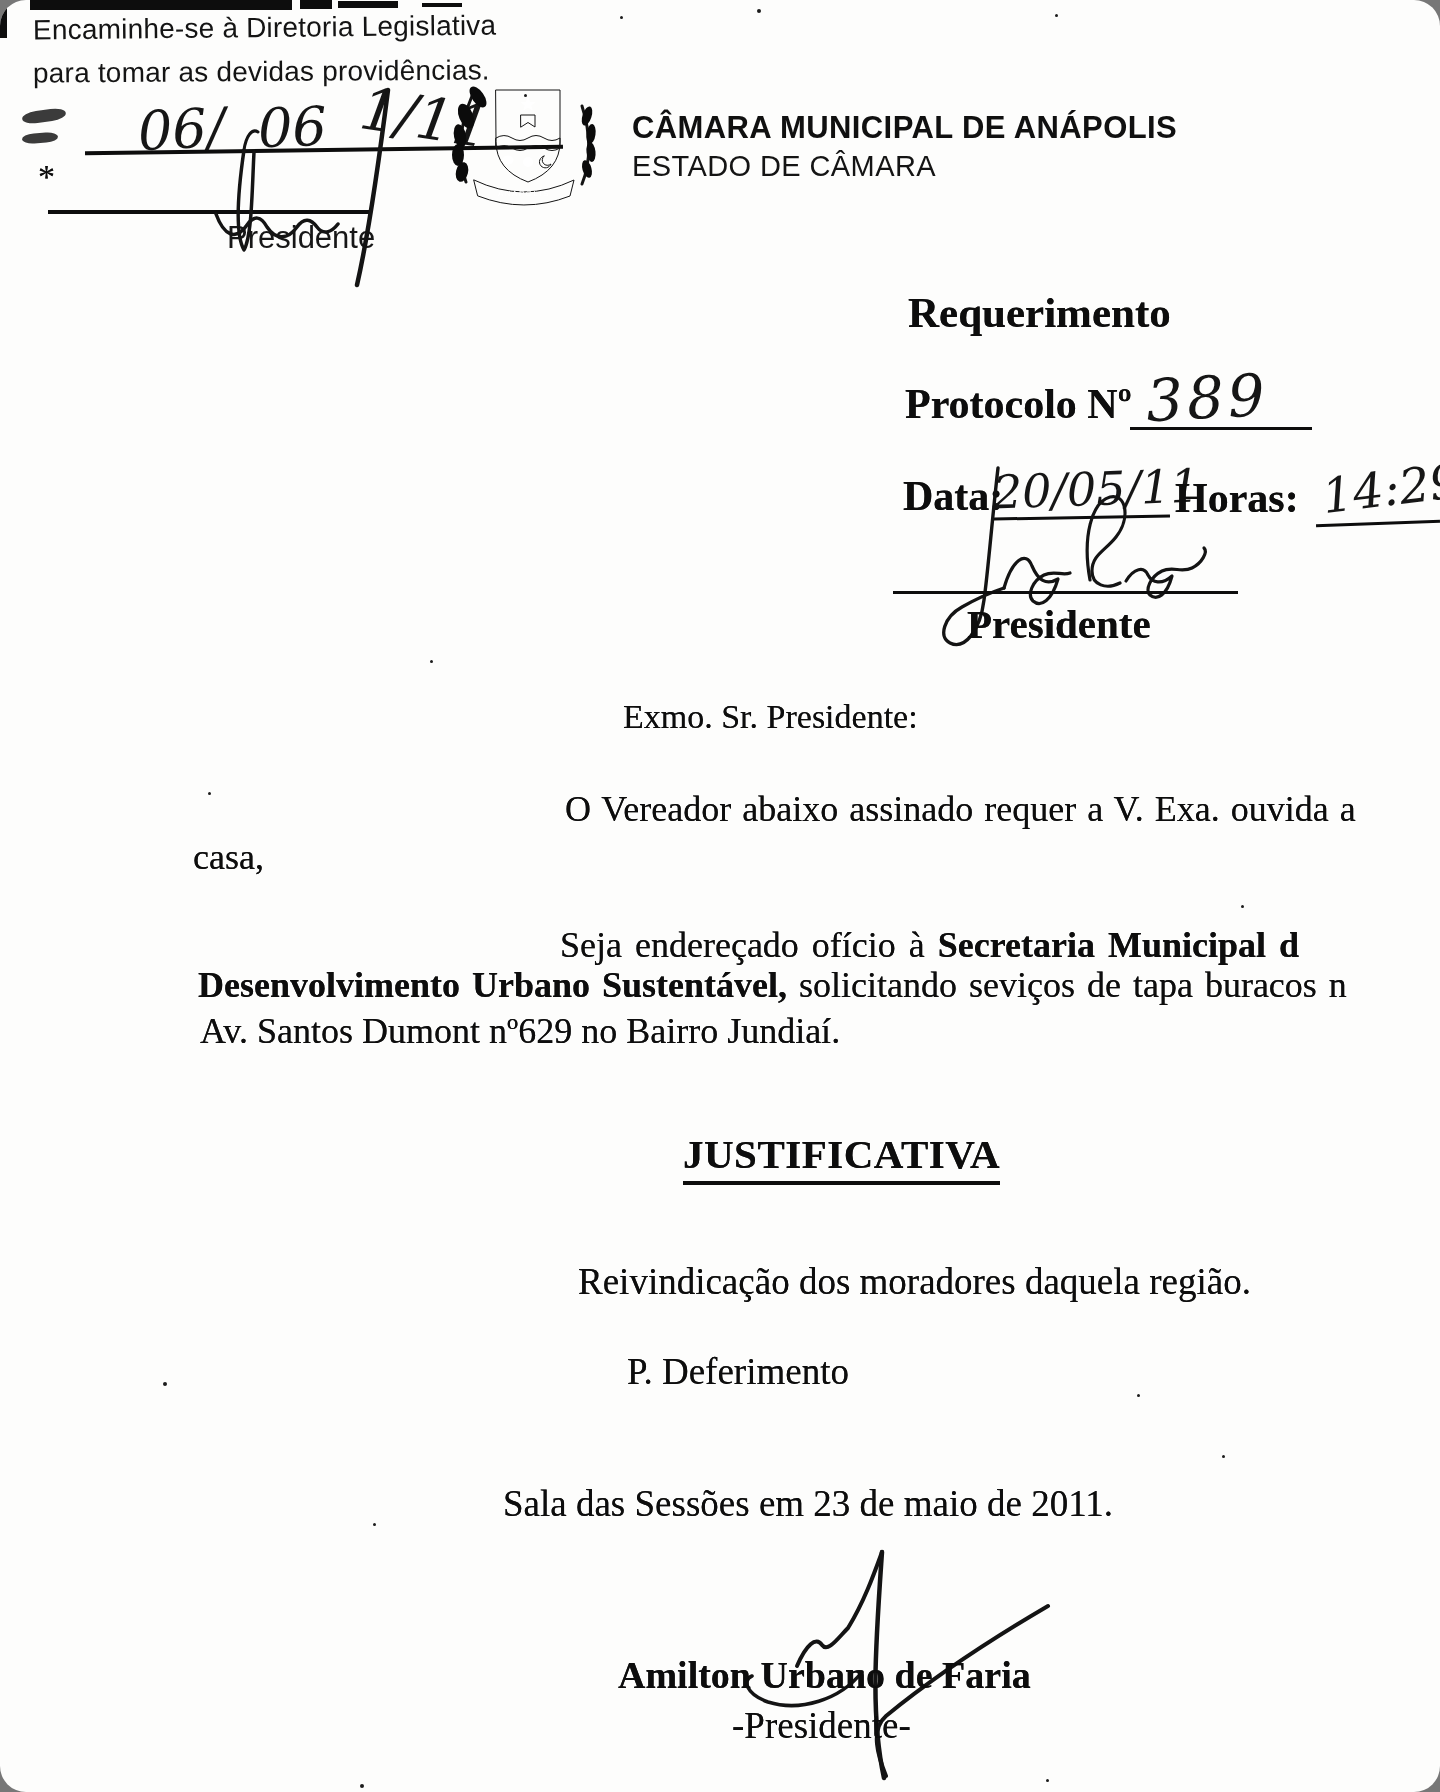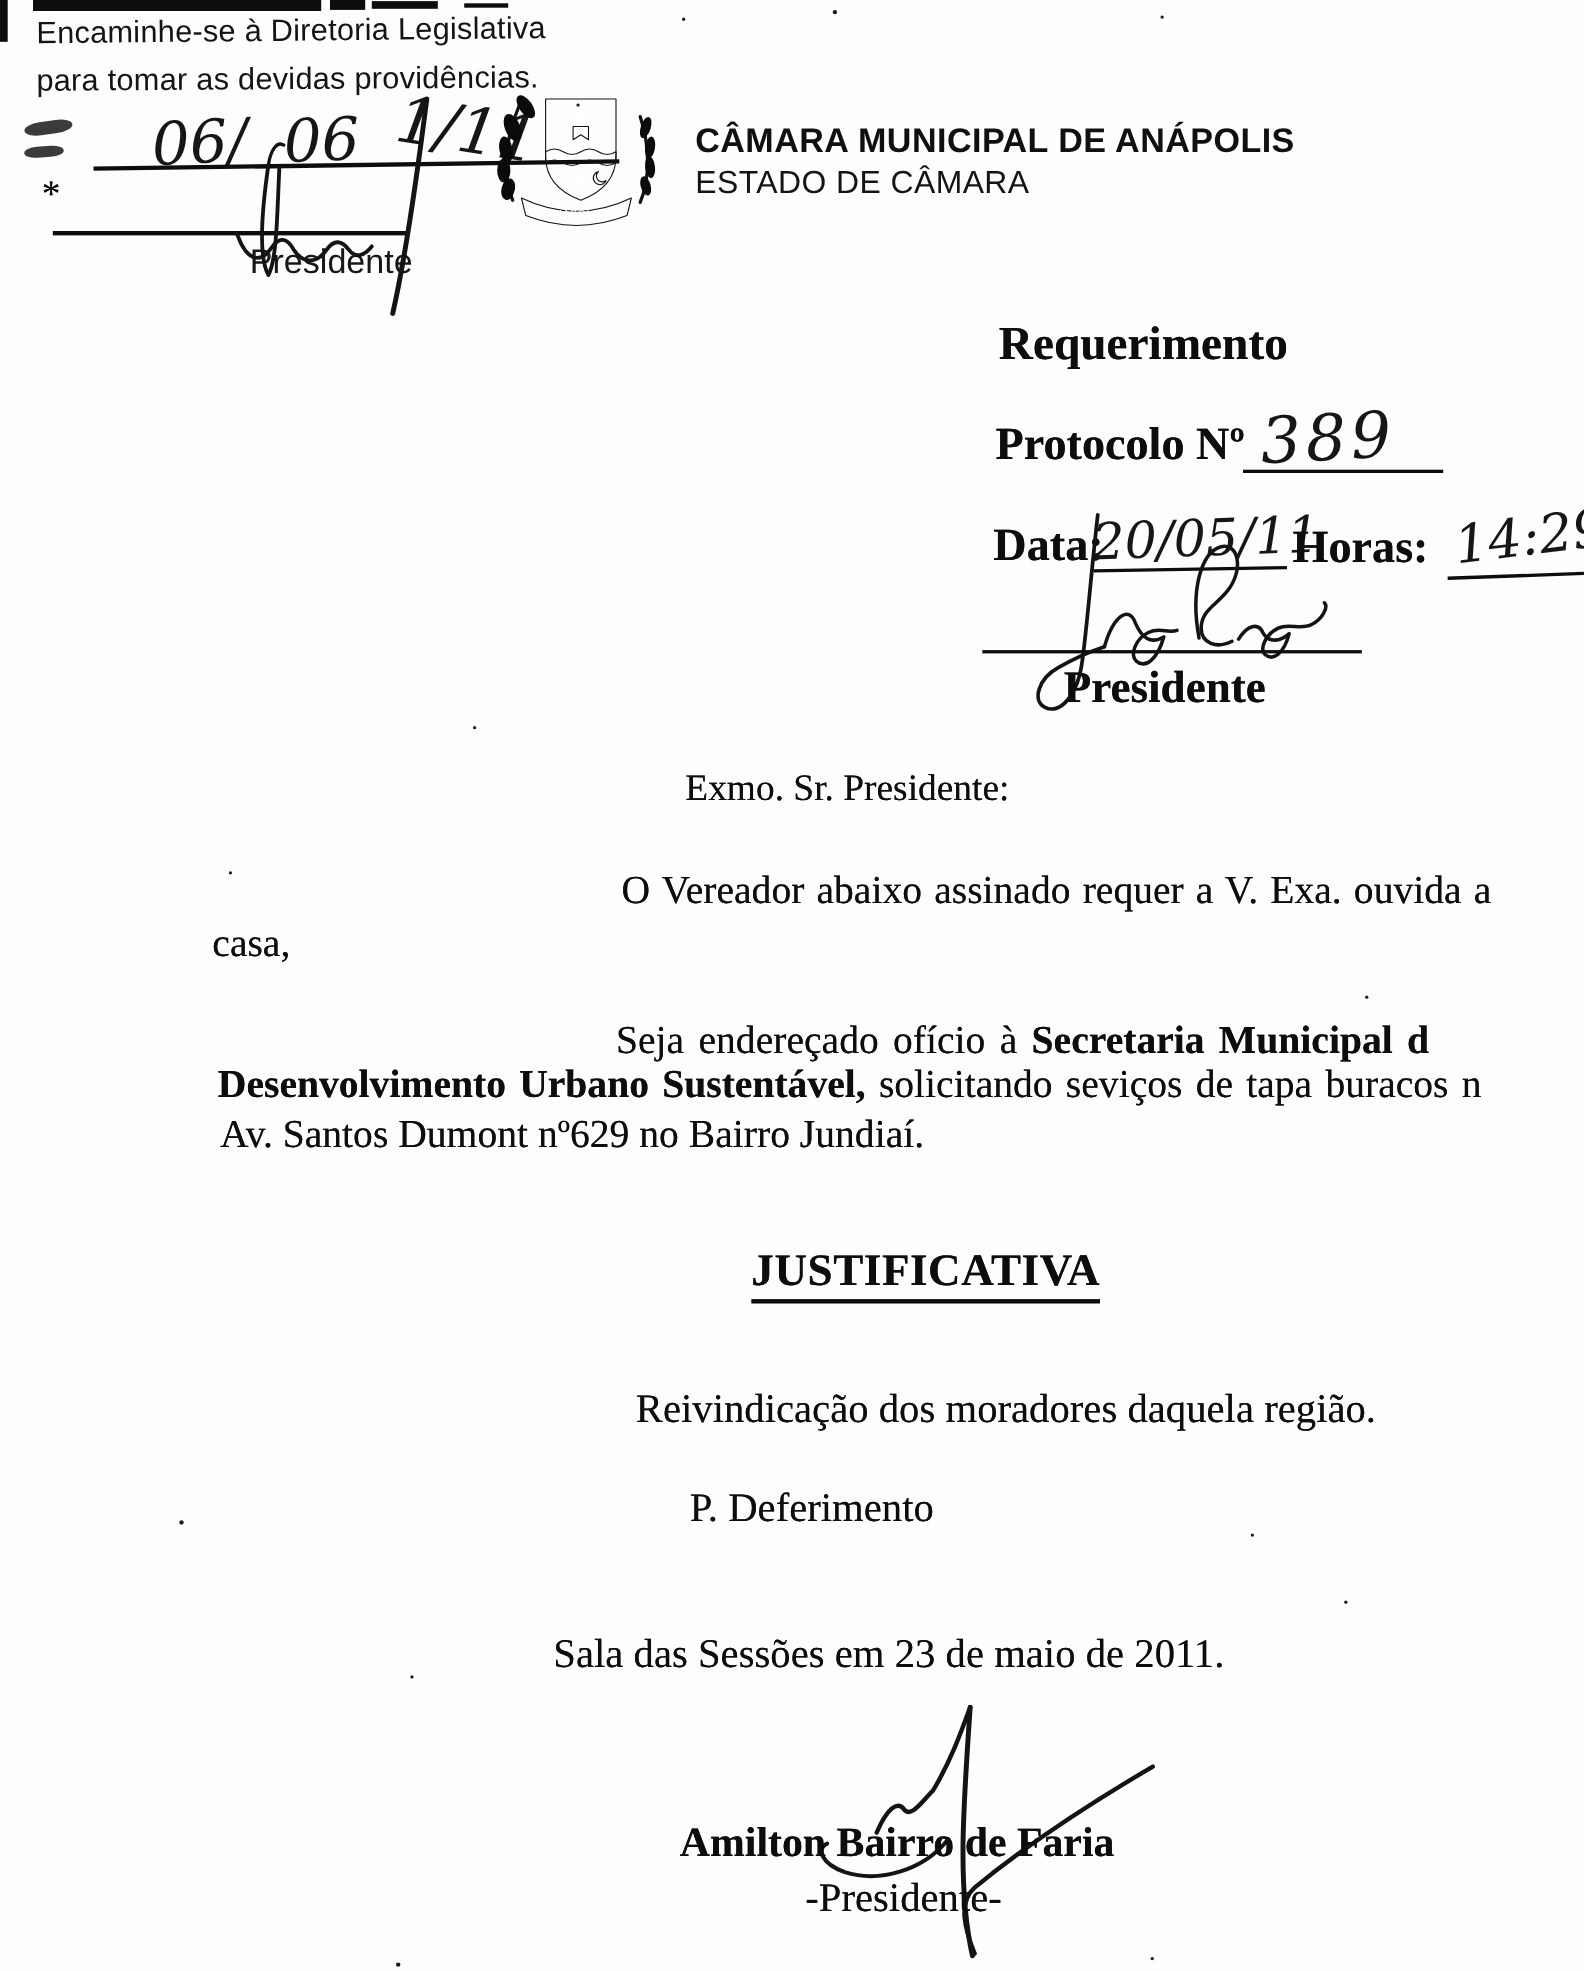--- a/index.html
+++ b/index.html
@@ -1,19 +1,19 @@
 <!DOCTYPE html>
 <html><head>
 <meta charset="utf-8">
 <style>
   html,body{margin:0;padding:0;background:#777;}
   #page{
     position:relative;width:1440px;height:1792px;margin:0 auto;
     background:#fdfdfc;overflow:hidden;
-    font-family:"Liberation Serif","DejaVu Serif",serif;color:#0d0d0d;
+    font-family:"Liberation Serif","DejaVu Serif",serif;color:#0d0d0d;border-radius:26px;
   }
   .abs{position:absolute;white-space:nowrap;}
   .sans{font-family:"Liberation Sans","DejaVu Sans",sans-serif;}
   .serif{font-family:"Liberation Serif","DejaVu Serif",serif;text-shadow:0 0 .5px rgba(0,0,0,.8);}
   .bold{font-weight:bold;}
   .hand{font-family:"DejaVu Serif",serif;font-style:italic;color:#161616;}
   .inkline{position:absolute;background:#0d0d0d;}
   .speck{position:absolute;background:#1c1c1c;border-radius:50%;}
   .smudge{position:absolute;background:#262626;border-radius:40%/60%;opacity:.9;}
   svg{position:absolute;overflow:visible;}
@@ -126,21 +126,21 @@
   <div class="abs serif" style="left:627px;top:1350px;font-size:37px;">P. Deferimento</div>
 
   <div class="abs serif" style="left:503px;top:1482px;font-size:37px;">Sala das Sessões em 23 de maio de 2011.</div>
 
   <svg style="left:620px;top:1540px;" width="440" height="252" viewBox="0 0 440 252">
     <path d="M177,126 C186,105 196,96 202,105 C208,113 218,98 228,88 C244,62 254,34 262,12" stroke-width="4"></path>
     <path d="M262,12 C256,100 250,175 264,238" stroke-width="4.5"></path>
     <path d="M242,132 C220,160 180,172 148,162 C126,154 122,140 132,136" stroke-width="3.6"></path>
     <path d="M428,66 C370,100 310,140 266,176 C250,190 258,216 266,236" stroke-width="4"></path>
   </svg>
-  <div class="abs serif bold" style="left:618px;top:1653px;font-size:38px;">Amilton Bairro de Faria</div>
+  <div class="abs serif bold" style="left:618px;top:1653px;font-size:38px;">Amilton Urbano de Faria</div>
   <div class="abs serif" style="left:732px;top:1704px;font-size:37px;">-Presidente-</div>
 
   <div class="speck" style="left:757px;top:9px;width:4px;height:4px;"></div>
   <div class="speck" style="left:1055px;top:14px;width:3px;height:3px;"></div>
   <div class="speck" style="left:524px;top:94px;width:3px;height:3px;"></div>
   <div class="speck" style="left:620px;top:16px;width:3px;height:3px;"></div>
   <div class="speck" style="left:430px;top:660px;width:3px;height:3px;"></div>
   <div class="speck" style="left:208px;top:792px;width:3px;height:3px;"></div>
   <div class="speck" style="left:163px;top:1382px;width:4px;height:4px;"></div>
   <div class="speck" style="left:1137px;top:1394px;width:3px;height:3px;"></div>

